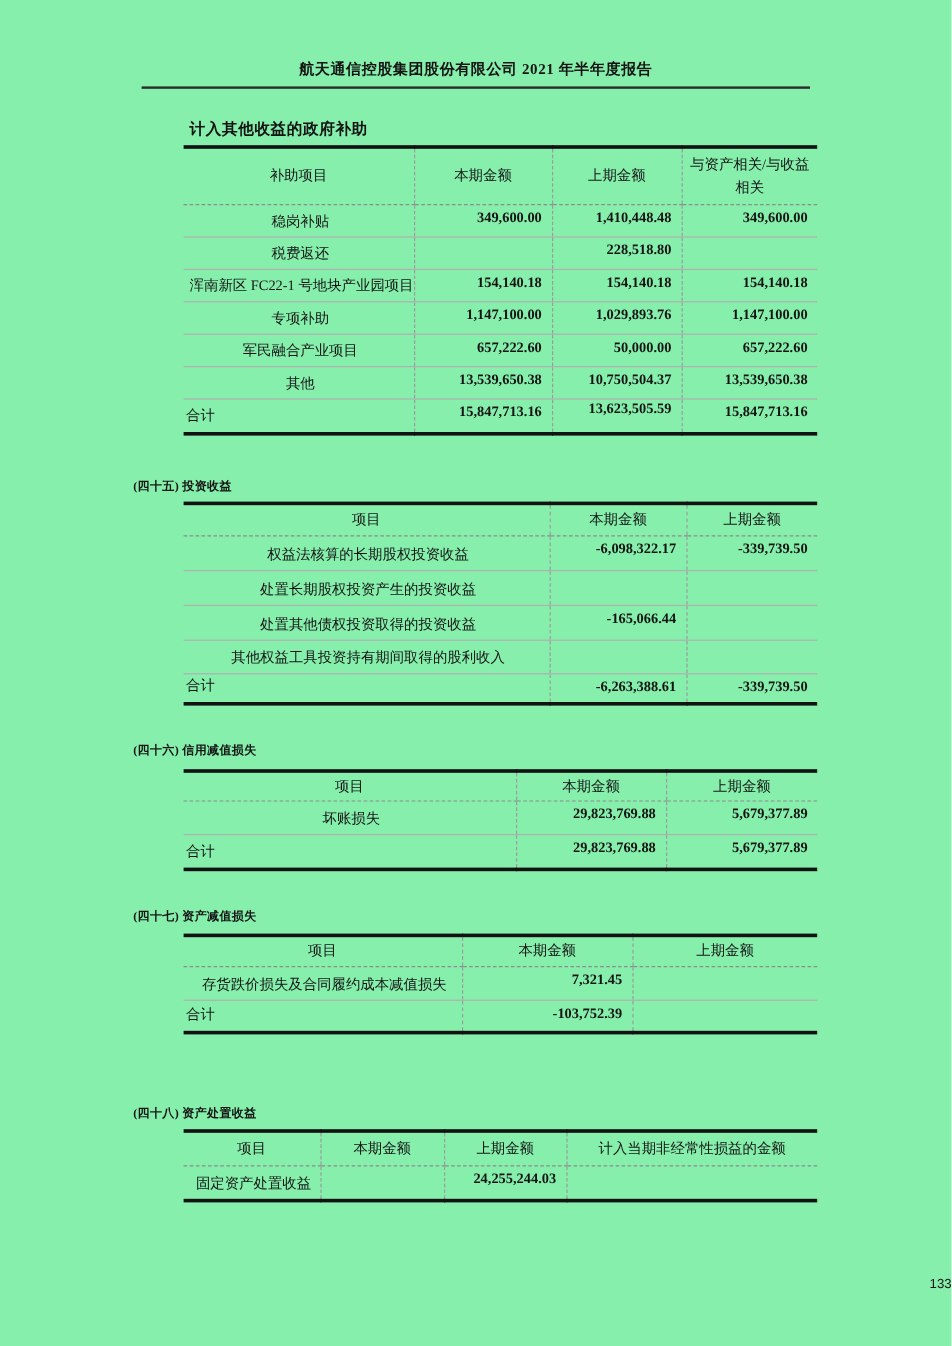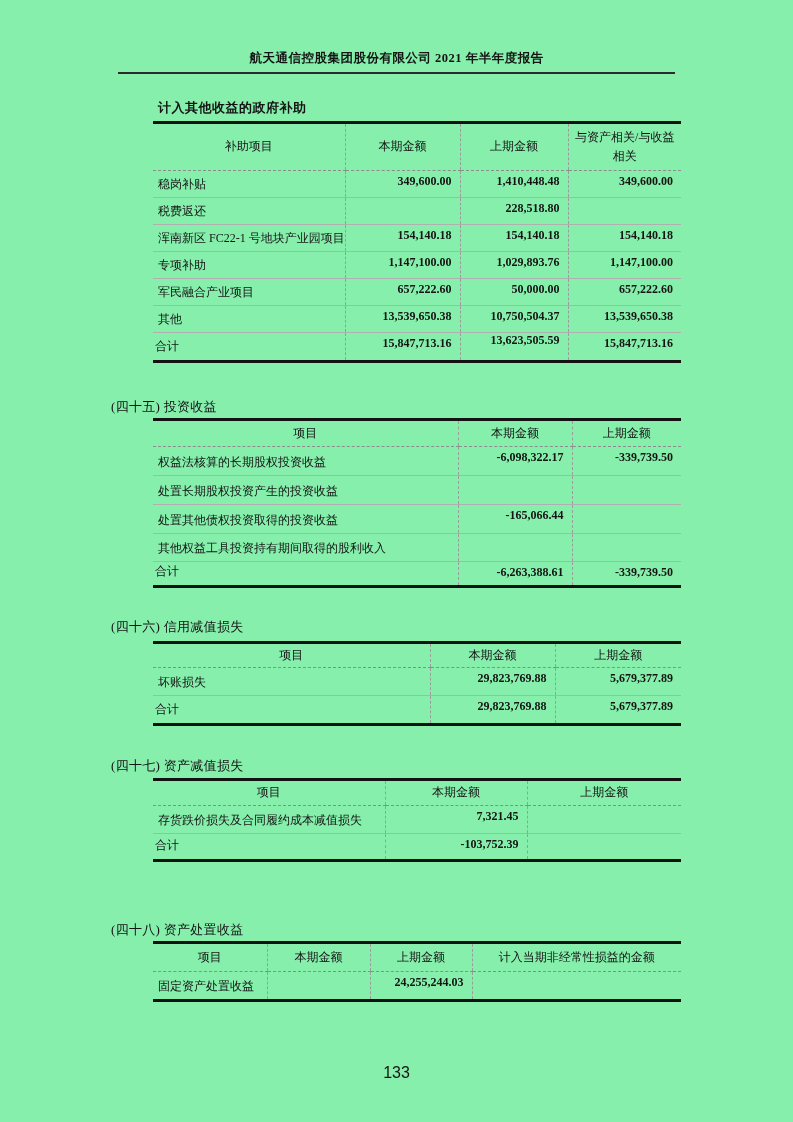--- a/index.html
+++ b/index.html
@@ -21,21 +21,21 @@
     position:absolute;left:118px;top:72px;width:557px;height:2px;
     background:#2b2b2b;
   }
   .subtitle{
     position:absolute;left:158px;top:99px;
     font-size:13px;font-weight:600;
     letter-spacing:0.5px;
   }
   .section-title{
     position:absolute;left:111px;
-    font-size:13px;font-weight:normal;
+    font-size:10px;font-weight:bold;
     letter-spacing:0.3px;
   }
   .st45{top:398px;} .st46{top:618px;} .st47{top:757px;} .st48{top:921px;}
 
   .doc-table{
     position:absolute;left:153px;
     border-collapse:collapse;table-layout:fixed;
     width:528px;
     border-top:3px solid #121212;
     border-bottom:3px solid #121212;
@@ -46,38 +46,38 @@
   .doc-table th{
     font-weight:normal;text-align:center;vertical-align:middle;
     padding:2px 4px;line-height:1.6;
     border-bottom:1px dashed #8c8c8c;
     font-size:12px;
   }
   .doc-table th+th, .doc-table td+td{border-left:1px dashed #9c9c9c;}
   .doc-table tbody tr:not(:last-child) td{border-bottom:1px solid #b0b0b0;}
 
   td.item{
-    text-align:left;vertical-align:bottom;
+    text-align:center;vertical-align:bottom;
     padding:0 2px 4px 5px;white-space:nowrap;
   }
   td.num{
     text-align:right;vertical-align:top;
     padding:3px 8px 0 2px;white-space:nowrap;font-weight:bold;
   }
   td.total-label{
     text-align:left;vertical-align:bottom;padding:0 2px 5px 2px;
   }
   td.shift-down{padding-top:0;} tr.rh25{height:25px;} tr.rh26{height:26px;}
   tr.rh27{height:27px;} tr.rh28{height:28px;} tr.rh29{height:29px;}
   tr.rh48{height:48px;}
 
   .page-number{
     position:absolute;top:1064px;left:0;right:0;
-    text-align:center;
-    font-size:16px;
+    text-align:right;
+    font-size:11px;
     font-family:"Liberation Sans","DejaVu Sans",sans-serif;
   }
 </style>
 </head>
 <body>
 
 <div class="page">
 
   <div class="header-title">航天通信控股集团股份有限公司 2021 年半年度报告</div>
   <div class="header-rule"></div>

